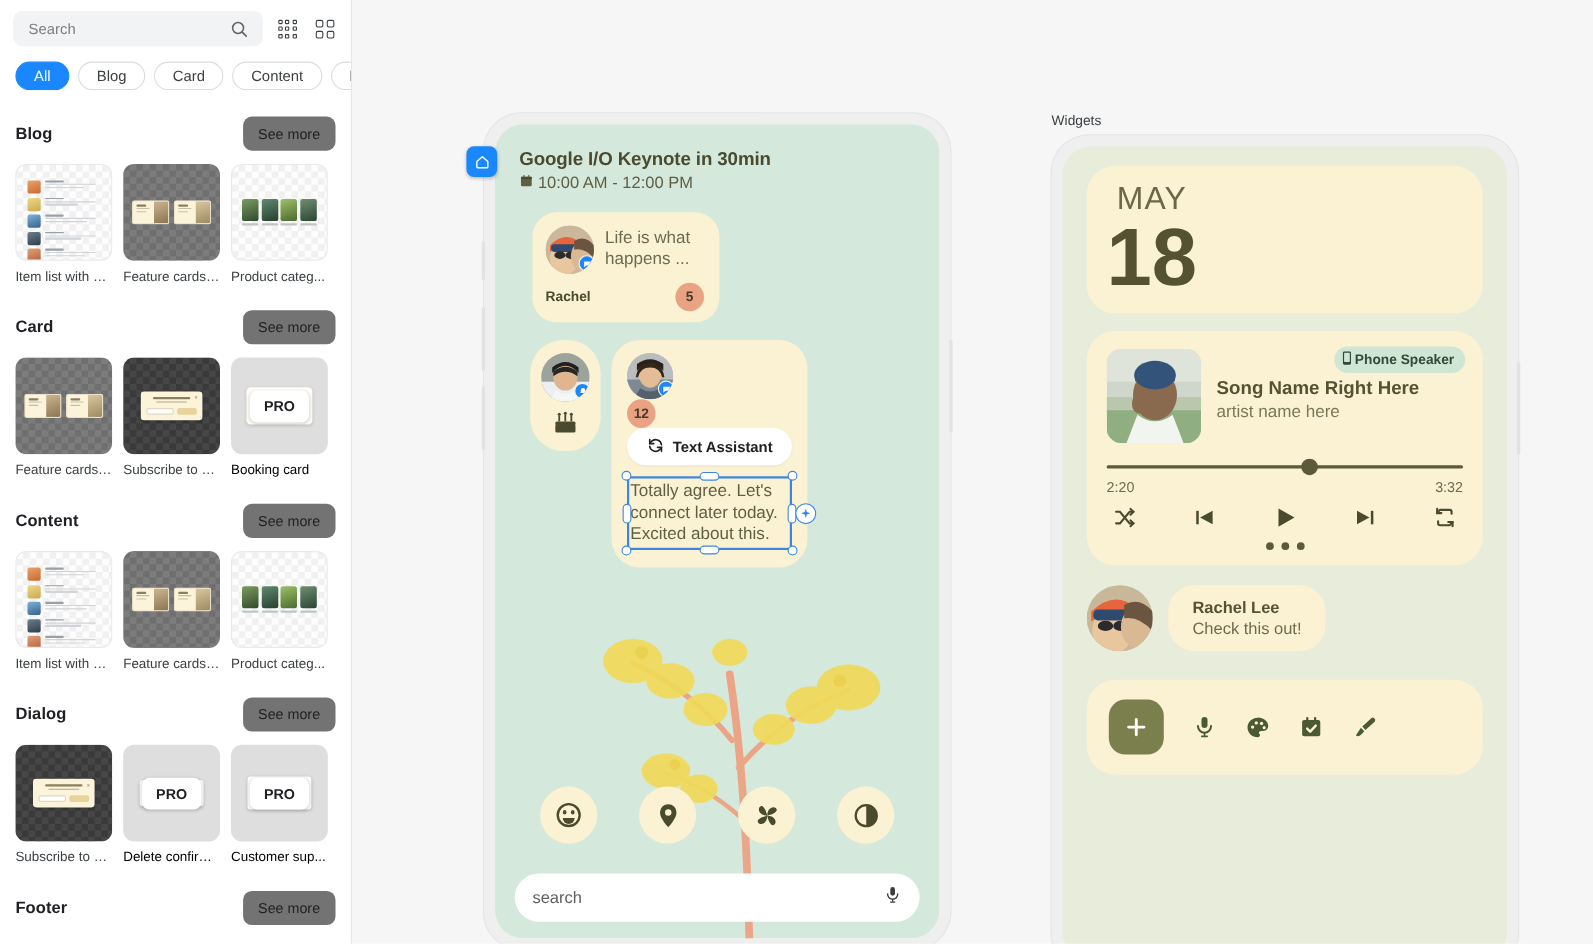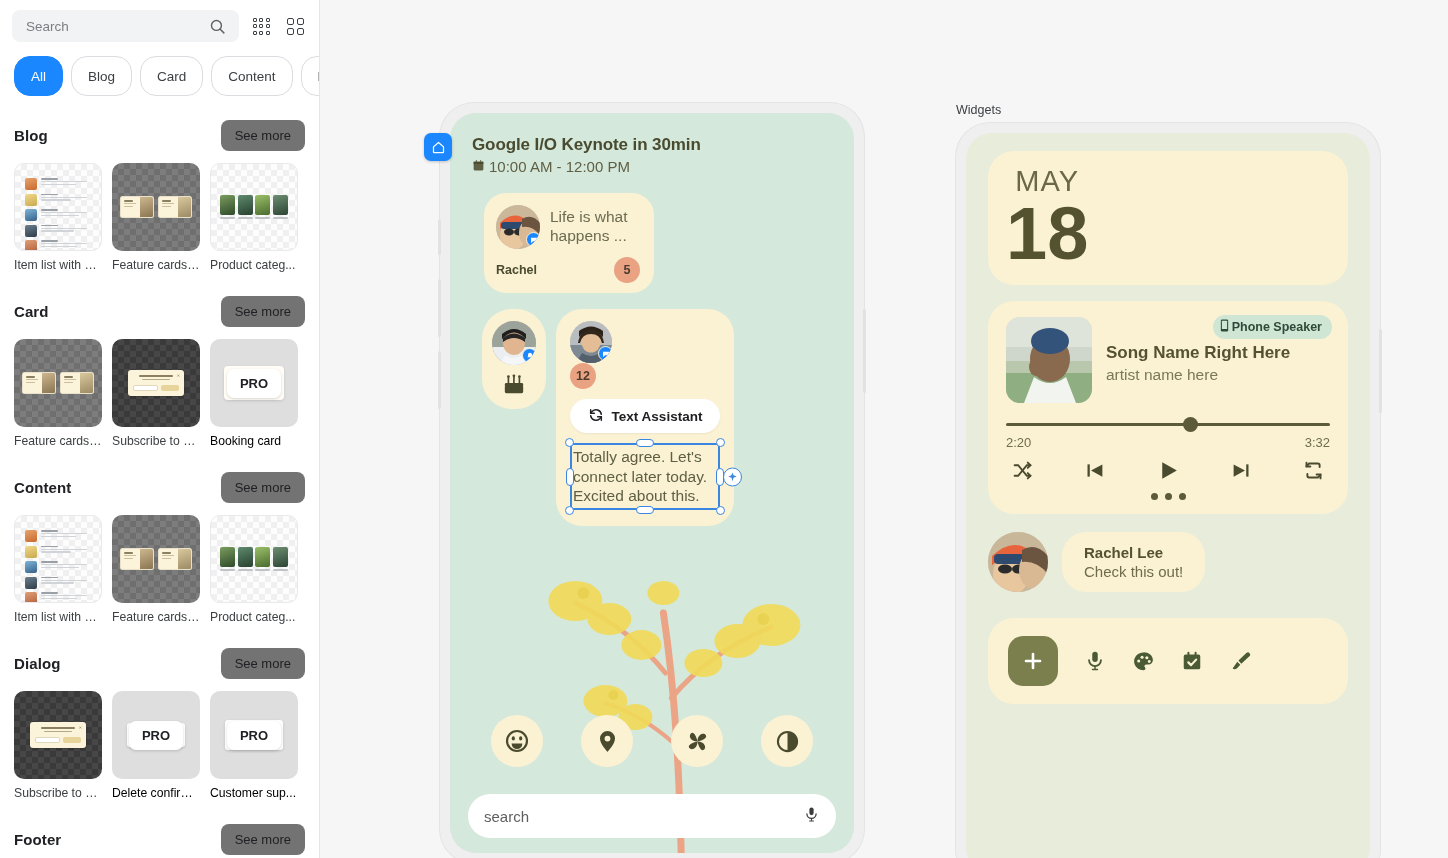--- a/index.html
+++ b/index.html
@@ -47,21 +47,21 @@
   .grid-dense { display: grid; grid-template-columns: repeat(3,4px); grid-template-rows: repeat(3,4px); gap: 2.5px; }
   .grid-dense i { display: block; width: 4px; height: 4px; border: 1px solid #3c4043; border-radius: 1px; background: #fff; }
   .grid-large { display: grid; grid-template-columns: repeat(2,7px); grid-template-rows: repeat(2,7px); gap: 3px; }
   .grid-large i { display: block; width: 7px; height: 7px; border: 1.6px solid #3c4043; border-radius: 2px; background: #fff; }
 
   .chips {
     display: flex; gap: 8px; padding: 14px 0 0 14px;
     white-space: nowrap; overflow: hidden;
   }
   .chip {
-    height: 40px; padding: 0 16px; border-radius: 16px;
+    height: 26px; padding: 0 16px; border-radius: 16px;
     border: 1px solid #dadce0; background: #fff;
     font-size: 13.5px; color: #3c4043;
     display: flex; align-items: center; cursor: pointer;
     flex: 0 0 auto;
   }
   .chip.active { background: #1a87ff; border-color: #1a87ff; color: #fff; font-weight: 500; }
 
   .section-head {
     display: flex; align-items: center; justify-content: space-between;
     padding: 24px 14px 0 14px;
@@ -212,21 +212,21 @@
     border: 1.5px solid #fbf2d4;
   }
 
   .cluster { position: relative; z-index: 3; display: flex; gap: 10px; margin: 16px 0 0 32px; align-items: flex-start; }
   .pill-card { background: #fbf2d4; border-radius: 30px; padding: 12px 10px 10px; width: 64px; display: flex; flex-direction: column; align-items: center; gap: 8px; }
   .chat-card { background: #fbf2d4; border-radius: 26px; padding: 12px 14px 16px; width: 178px; position: relative; }
   .chat-head { display: flex; align-items: flex-start; justify-content: space-between; flex-direction: column; }
   .assist-btn {
     background: #fff; border-radius: 20px; height: 34px;
     display: flex; align-items: center; justify-content: center; gap: 8px;
-    margin-top: 10px; font-size: 13.5px; font-weight: 700; color: #202124;
+    font-size: 13.5px; font-weight: 700; color: #202124;
     cursor: pointer; box-shadow: 0 1px 2px rgba(0,0,0,.06);
   }
   .sel-box { position: relative; margin-top: 10px; }
   .sel-text {
     border: 2px solid #3b86e0; font-size: 15.5px; line-height: 1.27;
     color: #5f5f44; padding: 2px 1px; background: transparent;
     white-space: nowrap;
   }
   .handle {
     position: absolute; background: #fff; border: 1.6px solid #3b86e0;

